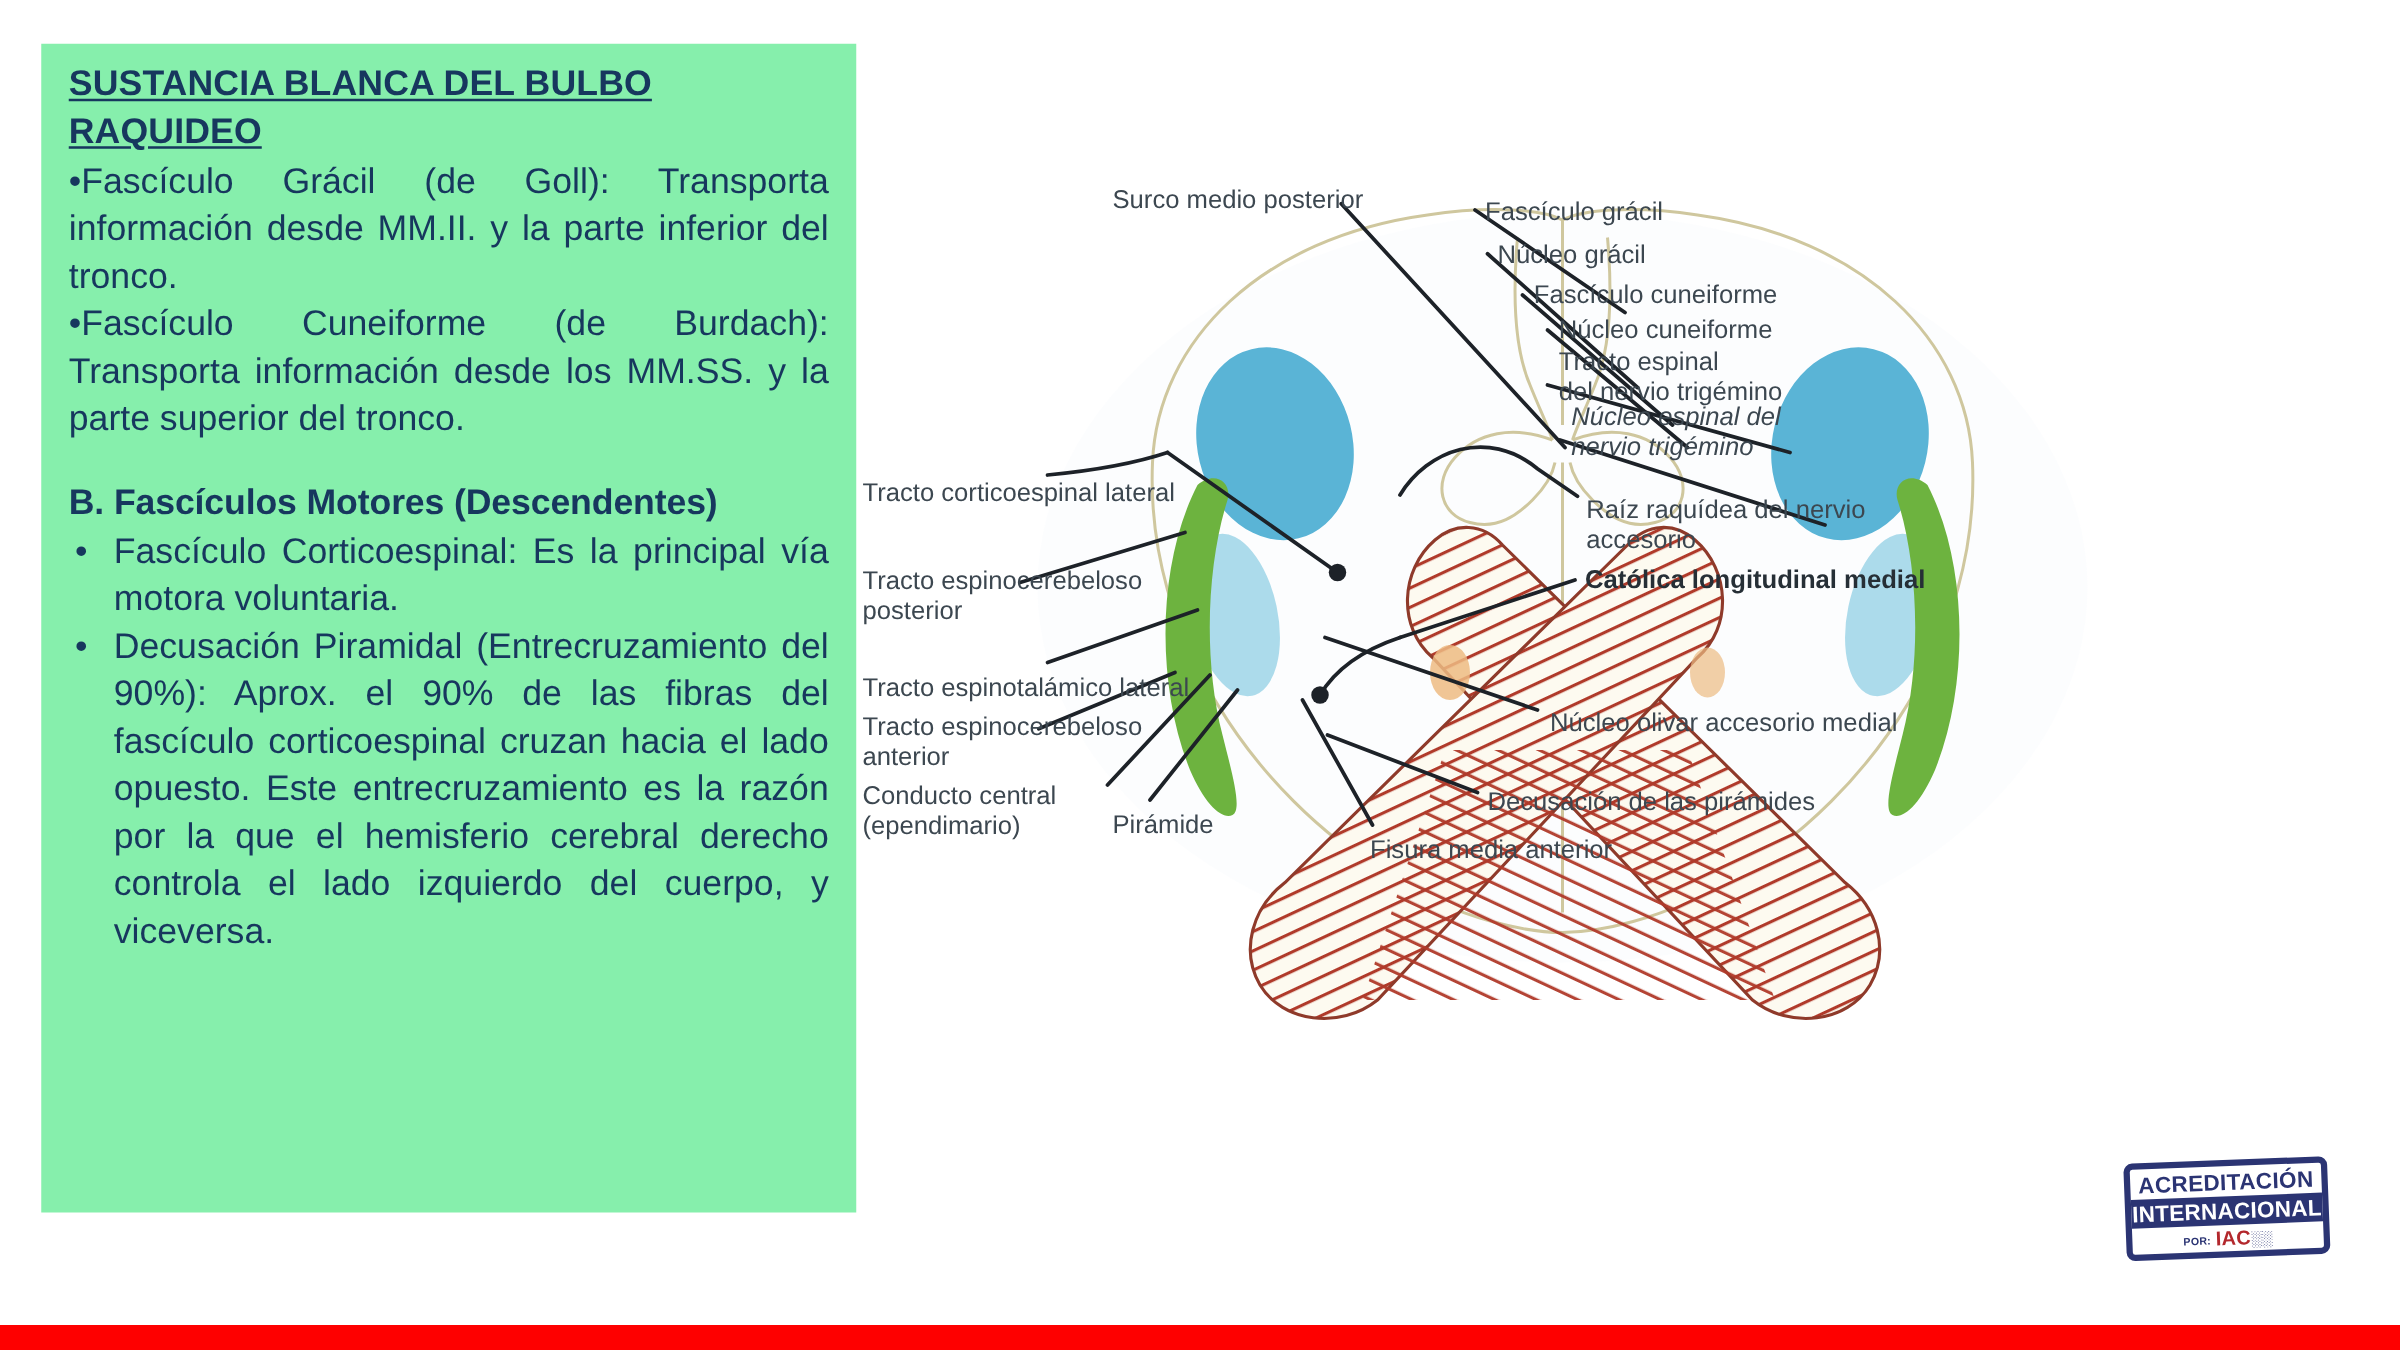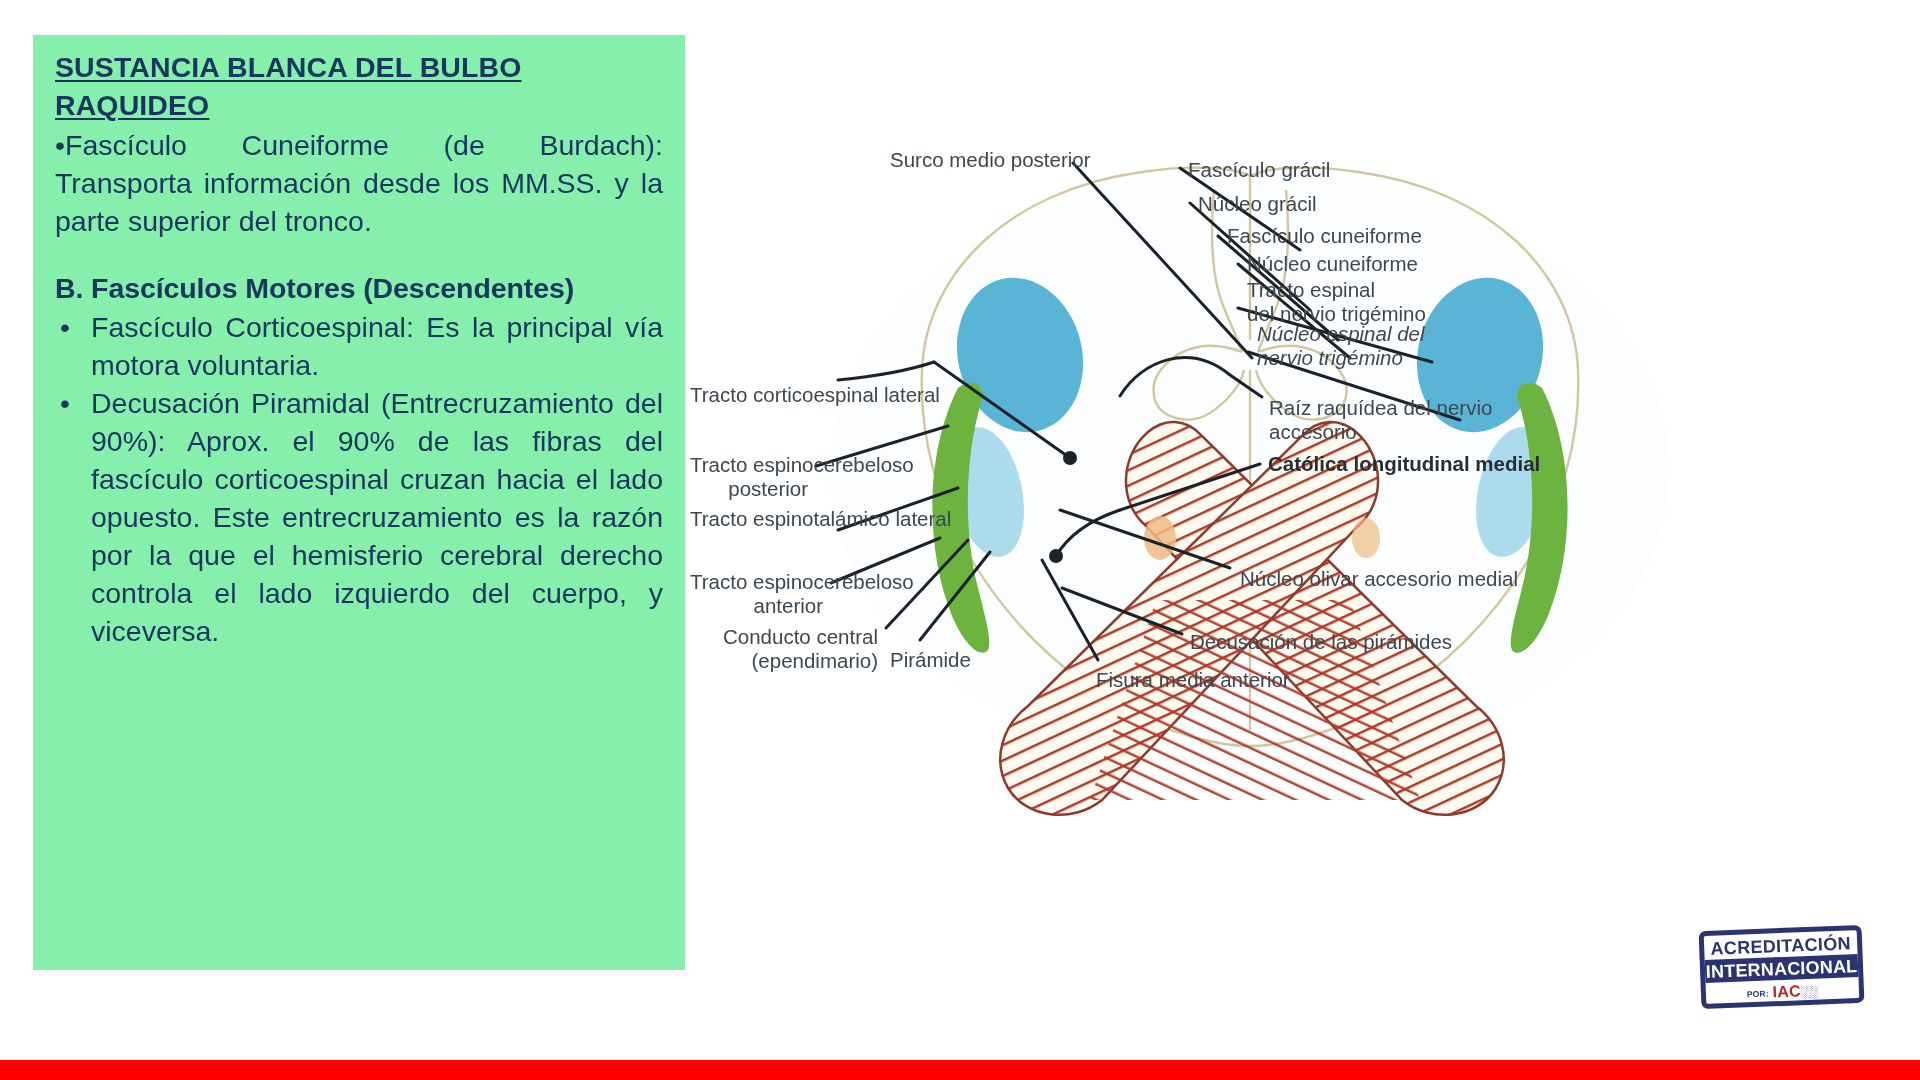--- a/index.html
+++ b/index.html
@@ -177,35 +177,36 @@
   .fig-label {
     position: absolute;
     font-family: "Liberation Sans", sans-serif;
     font-size: 20.5px;
     color: #3c4750;
     line-height: 1.16;
     white-space: pre;
   }
   .fig-label.bold { font-weight: bold; color: #262f36; }
   .fig-label.italic { font-style: italic; }
-  .fig-label.right { text-align: right; }
+  .fig-label.right { }
 </style>
 </head>
 <body>
 
 <div id="slide">
 
   <div id="text-panel">
 
     <div class="tp-title">
       <span>SUSTANCIA BLANCA DEL BULBO</span>
       <span class="lastline">RAQUIDEO</span>
     </div>
 
 
+    <div class="tp-para"><span>•</span><span>Fascículo Grácil (de Goll): Transporta información desde MM.II. y la parte inferior del tronco.</span></div>
 
     <div class="tp-para"><span>•</span><span>Fascículo Cuneiforme (de Burdach): Transporta información desde los MM.SS. y la parte superior del tronco.</span></div>
 
     <div class="tp-gap"></div>
 
     <div class="tp-heading">B. Fascículos Motores (Descendentes)</div>
 
     <div class="tp-li">
       <span class="bull">•</span>
       <span class="body">Fascículo Corticoespinal: Es la principal vía motora voluntaria.</span>
@@ -367,21 +368,21 @@
     <div class="fig-label" style="left:579px;  top:324px;margin-top:32px;">Raíz raquídea del nervio
 accesorio</div>
     <div class="fig-label bold" style="left:578px;  top:412px;">Católica longitudinal medial</div>
     <div class="fig-label" style="left:550px;  top:527px;">Núcleo olivar accesorio medial</div>
     <div class="fig-label" style="left:500px;  top:590px;text-align:right;">Decusación de las pirámides</div>
     <div class="fig-label" style="left:406px;  top:628px;">Fisura media anterior</div>
 
     <div class="fig-label right" style="left:0px; width:140px; top:343px;">Tracto corticoespinal lateral</div>
     <div class="fig-label right" style="left:0px; width:118px; top:413px;">Tracto espinocerebeloso
 posterior</div>
-    <div class="fig-label right" style="left:0px; width:140px; top:467px;">Tracto espinotalámico lateral</div>
+    <div class="fig-label right" style="left:0px; width:140px; top:499px;">Tracto espinotalámico lateral</div>
     <div class="fig-label right" style="left:0px; width:133px; top:530px;">Tracto espinocerebeloso
 anterior</div>
     <div class="fig-label right" style="left:0px; width:188px; top:585px;">Conducto central
 (ependimario)</div>
     <div class="fig-label" style="left:200px; top:608px;">Pirámide</div>
   </div>
 
   <div id="bottom-bar" style="background: rgb(254, 0, 0);"></div>
 
 </div>

